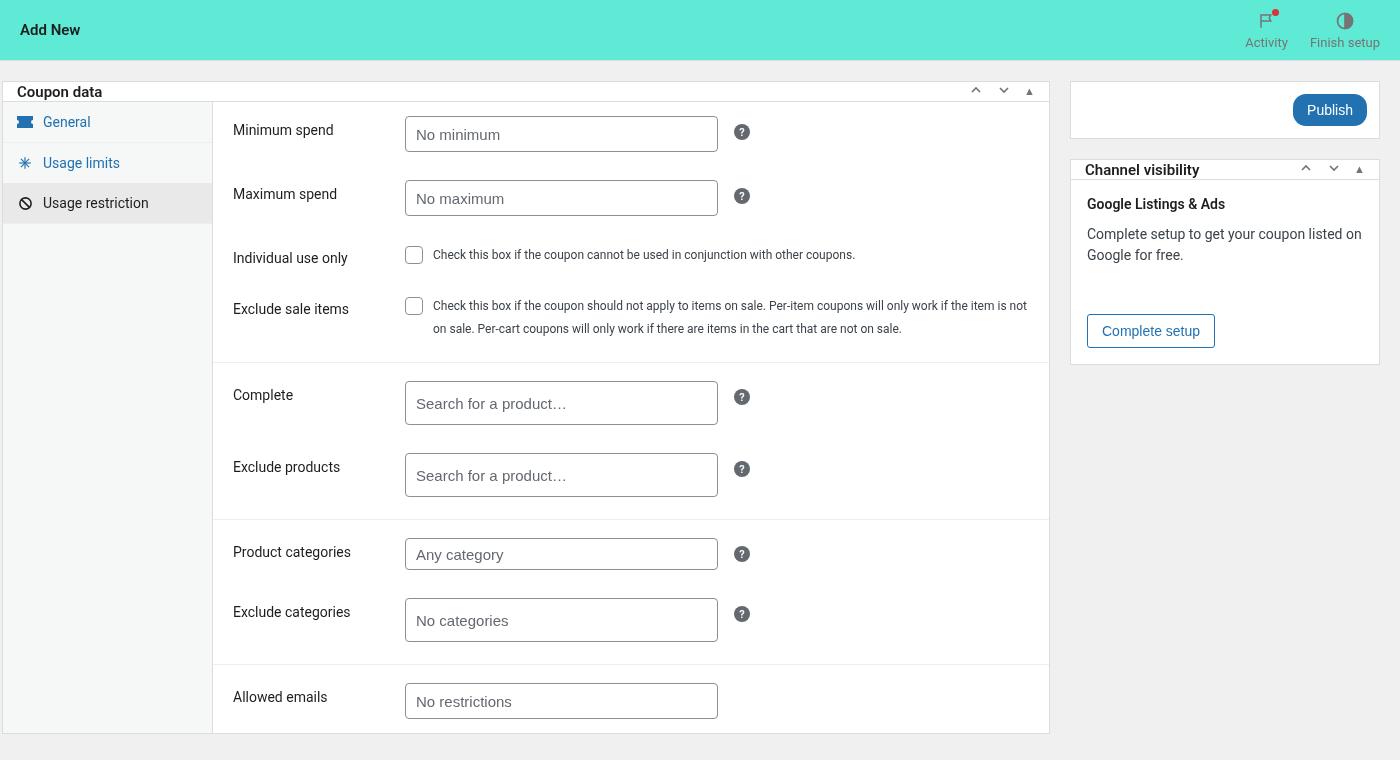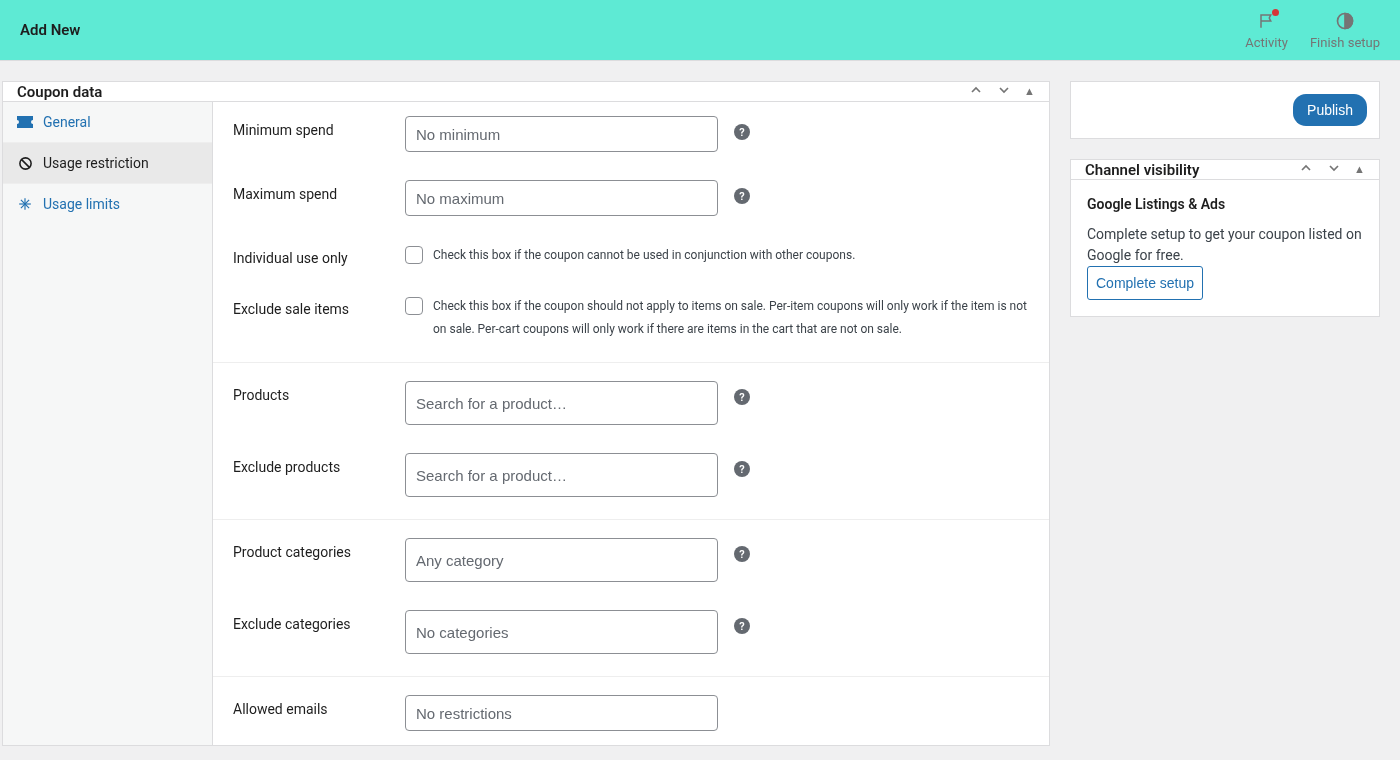--- a/index.html
+++ b/index.html
@@ -30,21 +30,21 @@
 .form-field { width: 313px; flex-shrink: 0; }
 .form-help { margin-left: 16px; flex-shrink: 0; padding-top: 8px; }
 .form-desc { margin-left: 10px; color: #3c434a; line-height: 1.9; font-size: 12px; flex: 1; }
 .text-input { width: 100%; height: 36px; border: 1px solid #8c8f94; border-radius: 4px; padding: 0 10px; font-size: 15px; color: #2c3338; background: #fff; }
 .text-input::placeholder { color: #646970; }
 .checkbox { width: 18px; height: 18px; border: 1px solid #8c8f94; border-radius: 4px; background: #fff; cursor: pointer; flex-shrink: 0; margin-top: 2px; }
 .help-icon { width: 16px; height: 16px; border-radius: 50%; background: #646970; color: #fff; display: flex; align-items: center; justify-content: center; font-size: 11px; font-weight: 600; cursor: help; }
 .divider { border-top: 1px solid #eee; margin: 0; }
 .publish-box { background: #fff; border: 1px solid #dcdcde; padding: 12px; margin-bottom: 20px; display: flex; justify-content: flex-end; }
 .btn-primary { background: #2271b1; color: #fff; border: none; border-radius: 13px; padding: 8px 14px; font-size: 14px; cursor: pointer; }
-.btn-secondary { background: #fff; color: #2271b1; border: 1px solid #2271b1; border-radius: 3px; padding: 8px 8px; font-size: 14px; cursor: pointer; }
+.btn-secondary { background: #fff; color: #2271b1; border: 1px solid #2271b1; border-radius: 3px; padding: 8px 14px; font-size: 14px; cursor: pointer; margin-top: 48px; }
 .channel-body { padding: 16px; }
 .channel-heading { font-weight: 600; font-size: 14px; margin-bottom: 12px; }
 .channel-desc { color: #3c434a; font-size: 14px; line-height: 1.5; }
 .checkbox-row { display: flex; align-items: flex-start; }
 </style>
 </head>
 <body>
 
 <div class="topbar">
   <div class="topbar-title">Add New</div>
@@ -87,41 +87,41 @@
       </div>
       <div class="panel-body-flex">
         <div class="side-tabs">
           <div class="side-tab">
             <span class="tab-icon" style="color:#2271b1;">
                 <svg width="16" height="12" viewBox="0 0 16 12">
                   <path d="M0 0h16v4a2 2 0 0 0 0 4v4H0V8a2 2 0 0 0 0-4z" fill="currentColor"></path>
                 </svg>
               </span>
             <span class="tab-label">General</span>
-          </div>
-          <div class="side-tab active">
-            <span class="tab-icon" style="color:#1e1e1e;">
-                <svg width="15" height="15" viewBox="0 0 24 24" fill="none" stroke="currentColor" stroke-width="2.5">
-                  <circle cx="12" cy="12" r="9"></circle>
-                  <line x1="5" y1="5" x2="19" y2="19"></line>
-                </svg>
-              </span>
-            <span class="tab-label">Usage restriction</span>
           </div>
           <div class="side-tab" style="border-bottom:none;">
             <span class="tab-icon" style="color:#2271b1;">
                 <svg width="14" height="14" viewBox="0 0 24 24" fill="none" stroke="currentColor" stroke-width="2">
                   <line x1="12" y1="2" x2="12" y2="22"></line>
                   <line x1="2" y1="12" x2="22" y2="12"></line>
                   <line x1="5" y1="5" x2="19" y2="19"></line>
                   <line x1="19" y1="5" x2="5" y2="19"></line>
                 </svg>
               </span>
             <span class="tab-label">Usage limits</span>
           </div>
+          <div class="side-tab active">
+            <span class="tab-icon" style="color:#1e1e1e;">
+                <svg width="15" height="15" viewBox="0 0 24 24" fill="none" stroke="currentColor" stroke-width="2.5">
+                  <circle cx="12" cy="12" r="9"></circle>
+                  <line x1="5" y1="5" x2="19" y2="19"></line>
+                </svg>
+              </span>
+            <span class="tab-label">Usage restriction</span>
+          </div>
         </div>
         <div class="tab-content">
 
           <div class="form-row">
             <div class="form-label">Minimum spend</div>
             <div class="form-field"><input class="text-input" placeholder="No minimum" style=""></div>
             <div class="form-help">
                 <div class="help-icon">?</div>
               </div>
           </div>
@@ -142,40 +142,40 @@
 
           <div class="form-row checkbox-row" style="padding-bottom:22px;">
             <div class="form-label">Exclude sale items</div>
             <div class="checkbox"></div>
             <div class="form-desc">Check this box if the coupon should not apply to items on sale. Per-item coupons will only work if the item is not on sale. Per-cart coupons will only work if there are items in the cart that are not on sale.</div>
           </div>
 
           <div class="divider"></div>
 
           <div class="form-row" style="padding-top:18px;">
-            <div class="form-label">Products</div>
+            <div class="form-label">Complete</div>
             <div class="form-field"><input class="text-input" style="height: 44px;" placeholder="Search for a product…"></div>
             <div class="form-help">
                 <div class="help-icon">?</div>
               </div>
           </div>
 
           <div class="form-row" style="padding-bottom:22px;">
             <div class="form-label">Exclude products</div>
             <div class="form-field"><input class="text-input" style="height: 44px;" placeholder="Search for a product…"></div>
             <div class="form-help">
                 <div class="help-icon">?</div>
               </div>
           </div>
 
           <div class="divider"></div>
 
           <div class="form-row" style="padding-top:18px;">
             <div class="form-label">Product categories</div>
-            <div class="form-field"><input class="text-input" style="height: 44px;" placeholder="Any category"></div>
+            <div class="form-field"><input class="text-input" style="height: 32px;" placeholder="Any category"></div>
             <div class="form-help">
                 <div class="help-icon">?</div>
               </div>
           </div>
 
           <div class="form-row" style="padding-bottom:22px;">
             <div class="form-label">Exclude categories</div>
             <div class="form-field"><input class="text-input" style="height: 44px;" placeholder="No categories"></div>
             <div class="form-help">
                 <div class="help-icon">?</div>

